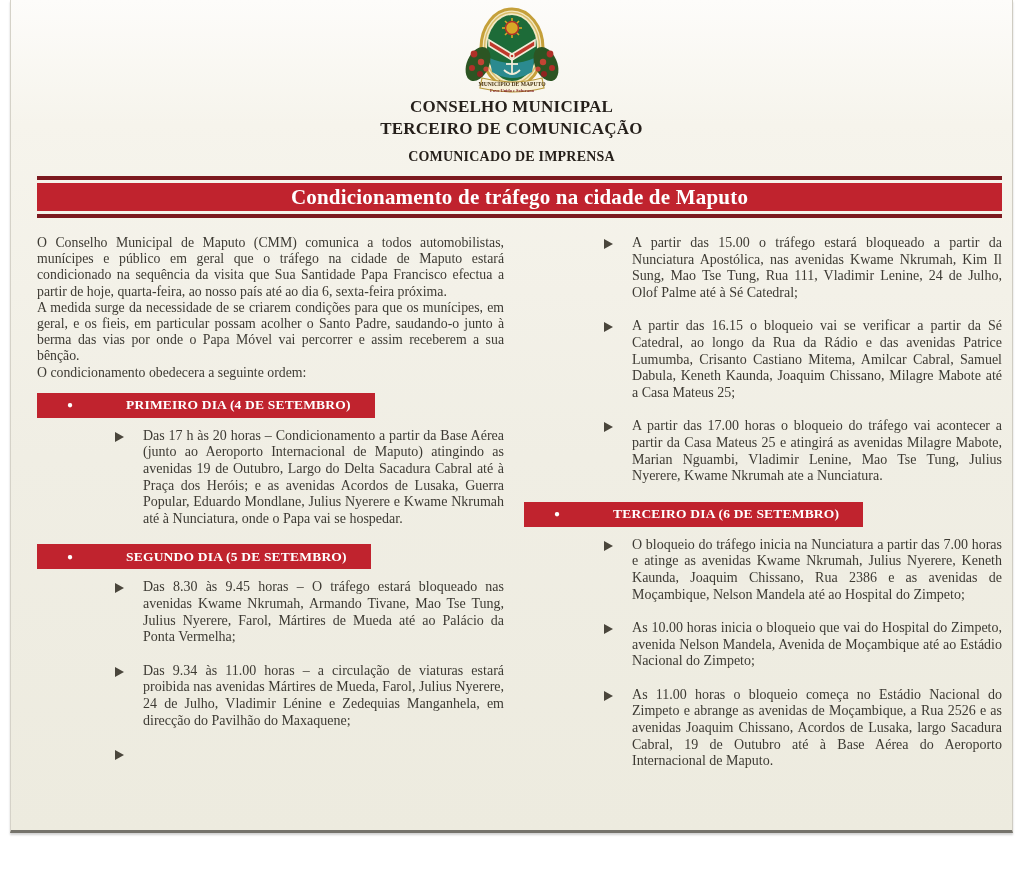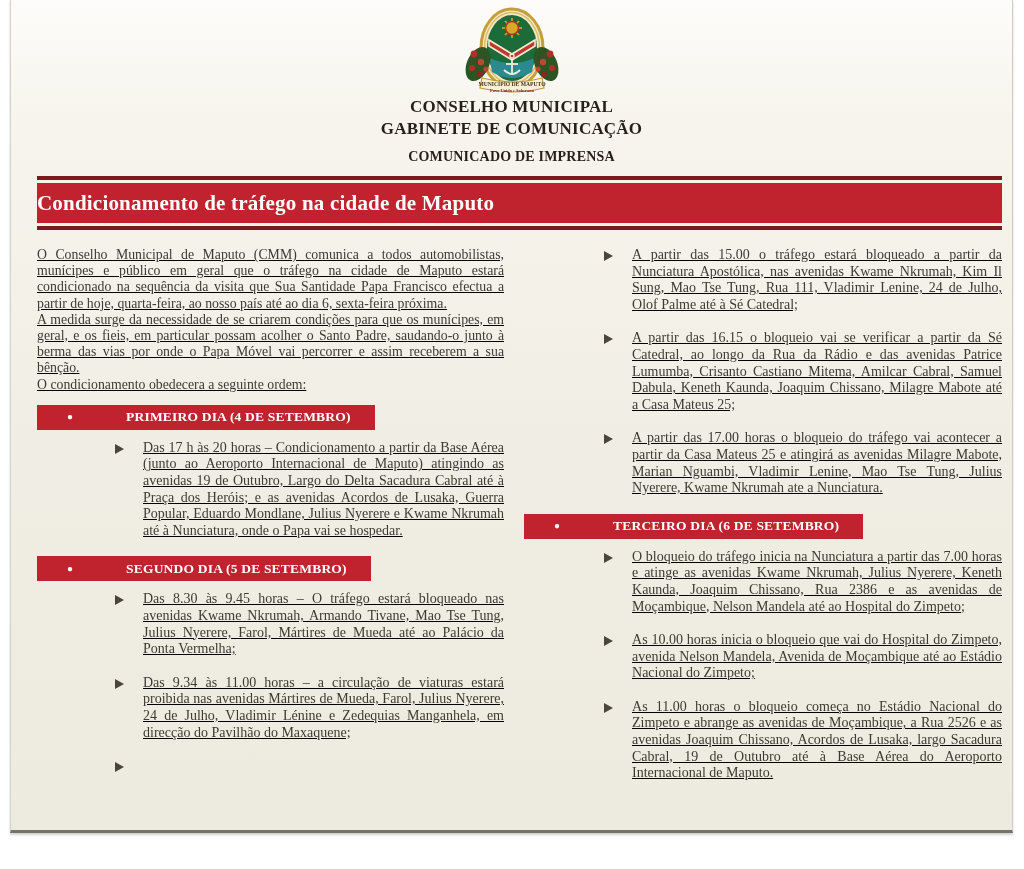--- a/index.html
+++ b/index.html
@@ -16,24 +16,24 @@
   .crest-wrap{ text-align:center; padding-top:6px; height:96px; }
   .org-lines{ text-align:center; color:#251f1a; }
   .org-line{ font-weight:bold; font-size:17px; letter-spacing:.2px; line-height:22px; }
   .org-line.third{ margin-top:6px; font-size:14px; }
   .banner-rules{
     margin:8px 10px 0 26px;
     border-top:4px solid #7c191f; border-bottom:4px solid #7c191f;
     padding:3px 0;
   }
   .banner{
-    background:#c0232e; height:40px; display:flex; align-items:center; justify-content:flex-start;
+    background:#c0232e; height:28px; display:flex; align-items:center; justify-content:center;
   }
   .banner-title{ color:#ffffff; font-weight:bold; font-size:21px; letter-spacing:.2px; }
-  .columns{ display:flex; gap:20px; padding:17px 10px 0 26px; align-items:flex-start;text-decoration:underline; }
+  .columns{ display:flex; gap:20px; padding:17px 10px 0 26px; align-items:flex-start; }
   .col{ color:#3d3a33; }
   .col-left{ width:468px; }
   .col-right{ width:479px; }
   .intro p{ font-size:13.8px; line-height:16.2px; text-align:justify; }
   .sec-bar{
     display:inline-flex; align-items:center; background:#c0232e; color:#fff;
     height:25px; padding:0 24px 0 30px; margin:12px 0 10px 0;
   }
   .sec-bar .dot{ font-size:10px; line-height:10px; margin-right:17px; color:#fff; }
   .sec-label{ font-weight:bold; font-size:13.5px; letter-spacing:.2px; white-space:nowrap;margin-left:36px; }
@@ -106,21 +106,21 @@
       <g>
         <path d="M34,72 Q64,80 94,72 L96,82 Q64,90 32,82 Z" fill="#f7f0d8" stroke="#b89a3c" stroke-width="1.2"></path>
         <text x="64" y="79.5" text-anchor="middle" font-size="5.6" font-weight="bold" fill="#4a3414">MUNICÍPIO DE MAPUTO</text>
         <text x="64" y="85.5" text-anchor="middle" font-size="4.4" font-weight="bold" fill="#7c191f">Povo Unido e Soberano</text>
       </g>
     </svg>
   </div>
 
   <div class="org-lines">
     <div class="org-line">CONSELHO MUNICIPAL</div>
-    <div class="org-line">GABINETE DE COMUNICAÇÃO</div>
+    <div class="org-line">TERCEIRO DE COMUNICAÇÃO</div>
     <div class="org-line third">COMUNICADO DE IMPRENSA</div>
   </div>
 
   <div class="banner-rules">
     <div class="banner">
       <span class="banner-title">Condicionamento de tráfego na cidade de Maputo</span>
     </div>
   </div>
 
   <div class="columns">

